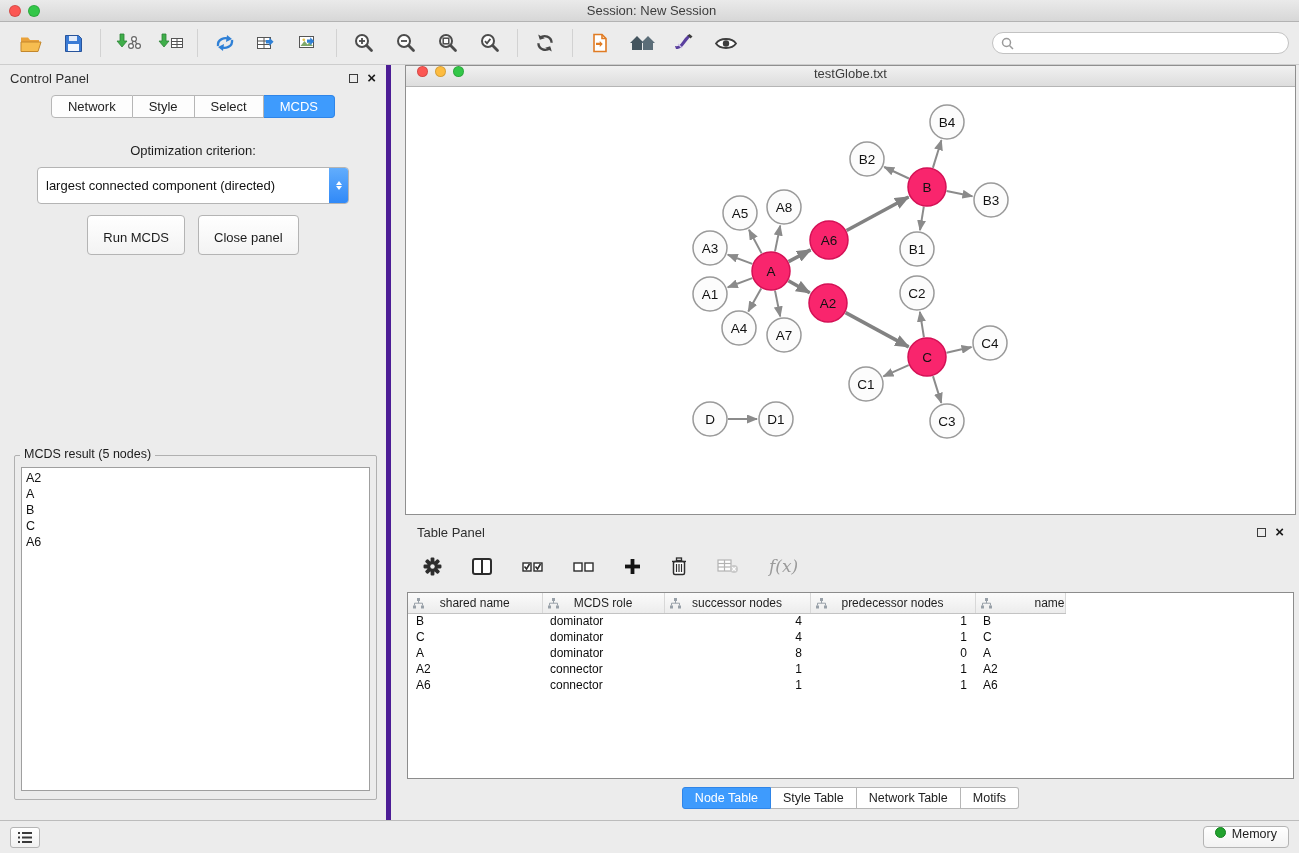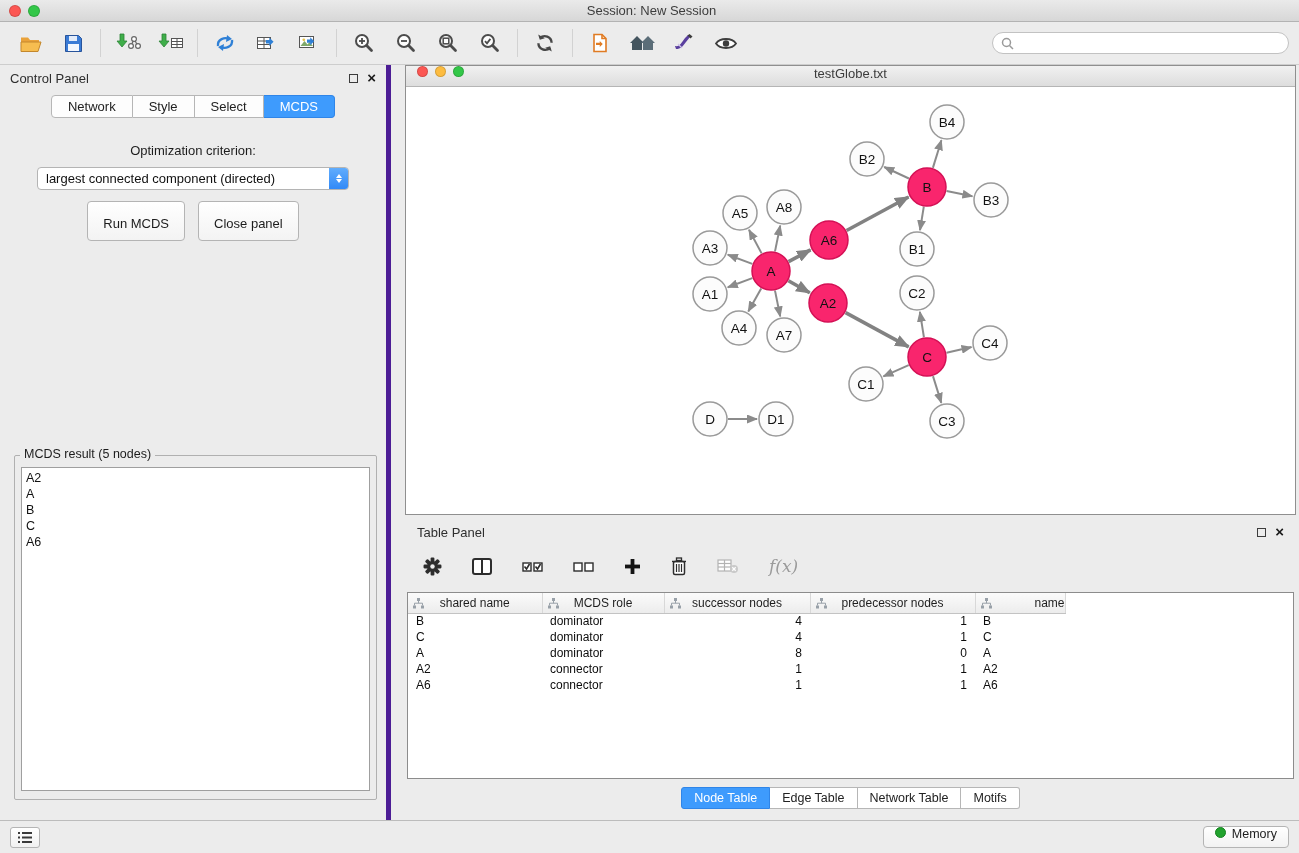--- a/index.html
+++ b/index.html
@@ -52,21 +52,21 @@
   .cp-tabs { display:flex; justify-content:center; margin-top:4px; }
   .cp-tab {
     padding:3px 16px; background:#fdfdfd; border:1px solid #b6b6b6; border-left:none;
     font-size:13px; color:#222;
   }
   .cp-tab:first-child { border-left:1px solid #b6b6b6; border-radius:4px 0 0 4px; }
   .cp-tab:last-child { border-radius:0 4px 4px 0; }
   .cp-tab.active { background:#3e9bfd; border-color:#2f85e8; color:#fff; }
   .cp-opt-label { text-align:center; margin-top:25px; color:#1d1d1d; }
   .cp-dropdown {
-    width:312px; height:23px; margin:9px auto 0; background:#fff;
+    width:312px; height:37px; margin:9px auto 0; background:#fff;
     border:1px solid #b4b4b4; border-radius:4px; position:relative;
     display:flex; align-items:center; padding:0 28px 0 8px; font-size:13px; color:#111;
     white-space:nowrap; overflow:hidden;
   }
   .dd-stepper {
     position:absolute; right:-1px; top:-1px; bottom:-1px; width:20px;
     background:linear-gradient(#63aefd,#2f88f7); border-radius:0 4px 4px 0;
     display:flex; flex-direction:column; align-items:center; justify-content:center; gap:1px;
   }
   .dd-arrow { width:0; height:0; border-left:3.5px solid transparent; border-right:3.5px solid transparent; }
@@ -615,21 +615,21 @@
             <td style="text-align: left;">connector</td>
             <td style="text-align: right;">1</td>
             <td style="text-align: right;">1</td>
             <td style="text-align: left;">A6</td>
           </tr>
         </tbody>
     </table>
   </div>
   <div class="tp-tabs">
       <div class="tp-tab active">Node Table</div>
-      <div class="tp-tab">Edge Table</div>
+      <div class="tp-tab">Style Table</div>
       <div class="tp-tab">Network Table</div>
       <div class="tp-tab">Motifs</div>
     </div>
 </div>
 
 <div class="statusbar">
   <button class="status-left-btn">
       <svg width="14" height="11" viewBox="0 0 14 11">
         <g fill="#3a3a3a">
           <rect x="0" y="0" width="2" height="2"></rect>

